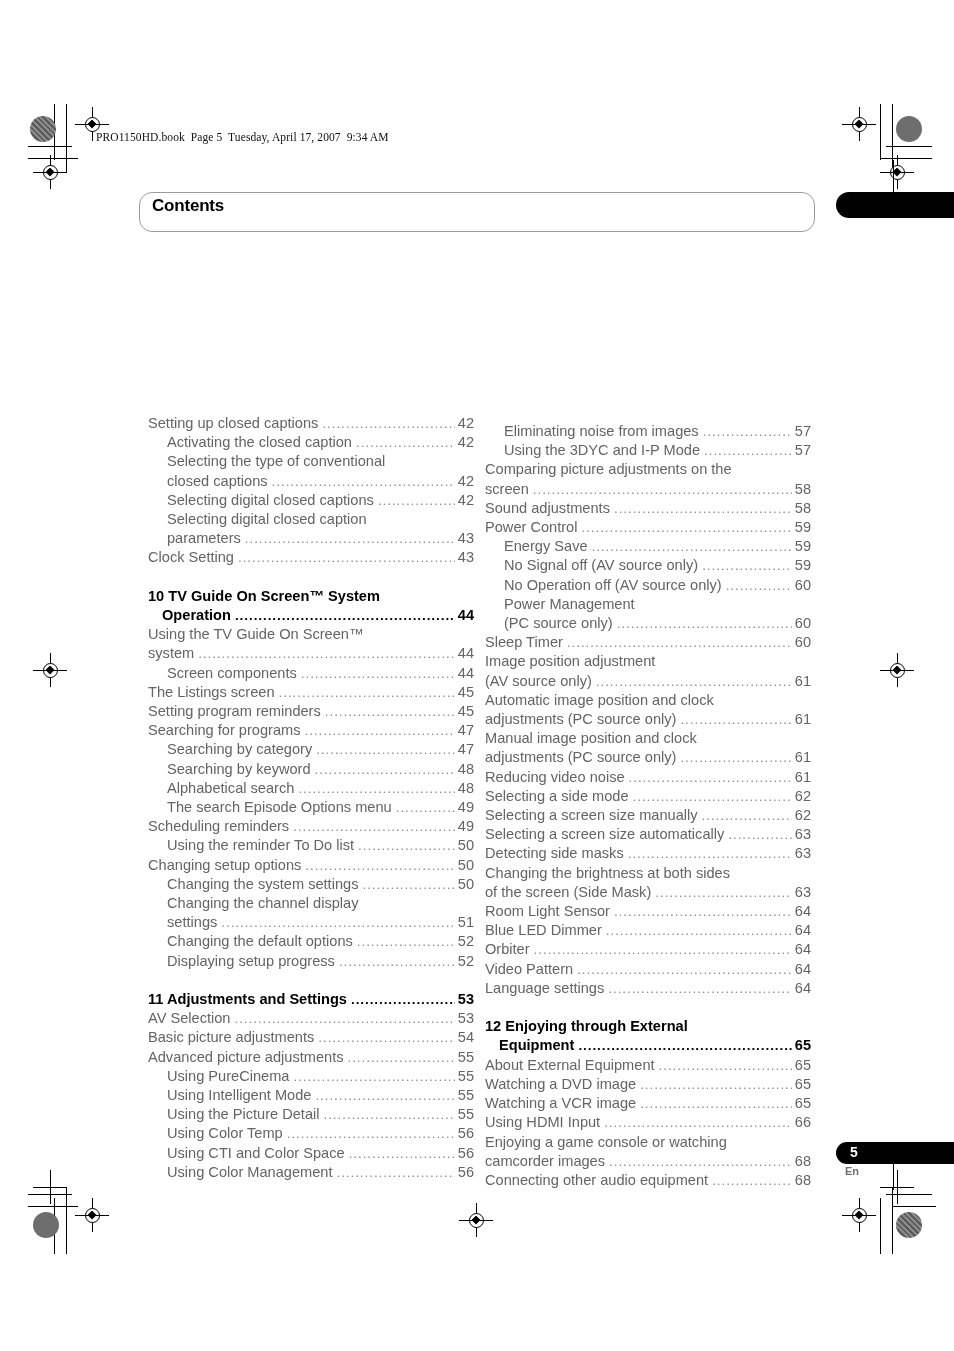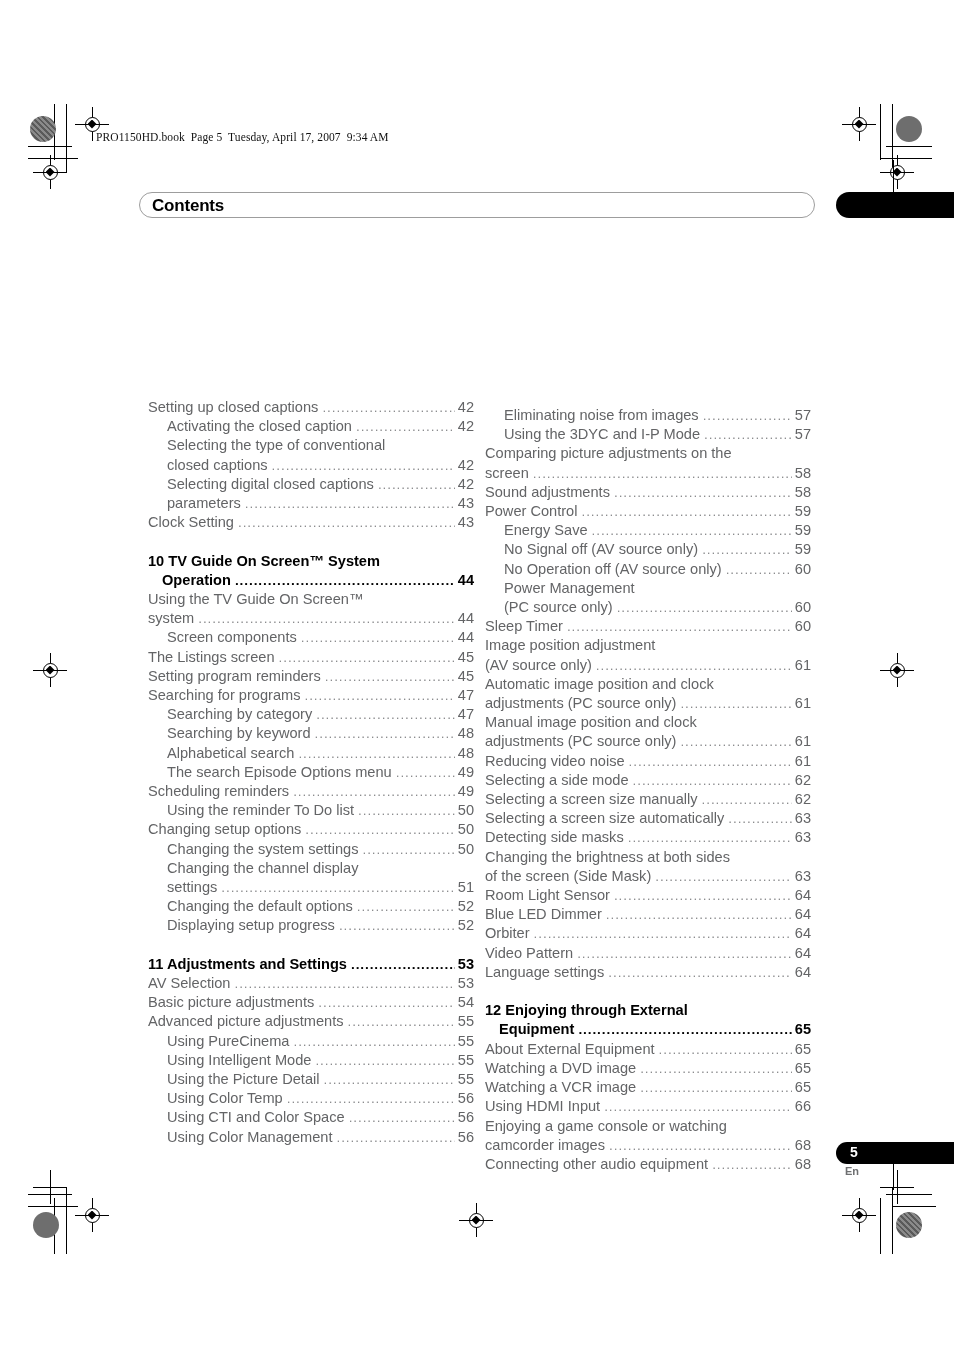--- a/index.html
+++ b/index.html
@@ -81,21 +81,21 @@
     letter-spacing: 0.1px;
     white-space: pre;
   }
 
   
   .title-pill {
     position: absolute;
     left: 139px;
     top: 192px;
     width: 676px;
-    height: 26px;
+    height: 40px;
     border: 1.5px solid #9d9d9d;
     border-radius: 13px;
     box-sizing: border-box;
     background: #fff;
   }
   .title-pill .label {
     position: absolute;
     left: 12px;
     top: 3px;
     font-size: 17px;
@@ -109,21 +109,21 @@
     top: 192px;
     width: 118px;
     height: 26px;
     background: #000;
     border-radius: 13px 0 0 13px;
   }
 
   
   .toc {
     position: absolute;
-    top: 398px;
+    top: 414px;
     left: 0;
     width: 758px;
     height: 720px;
     padding-left: 12px;
   }
   .col {
     position: absolute;
     top: 0;
     width: 326px;
   }
@@ -291,20 +291,25 @@
       <div class="entry lvl1">
         <span class="txt">closed captions</span>
         <span class="dots">..........................................................................................</span>
         <span class="pg">42</span>
       </div>
       <div class="entry lvl1">
         <span class="txt">Selecting digital closed captions</span>
         <span class="dots">..........................................................................................</span>
         <span class="pg">42</span>
       </div>
+      <div class="entry lvl1 nodots nopage">
+        <span class="txt">Selecting digital closed caption</span>
+        <span class="dots">..........................................................................................</span>
+        <span class="pg"></span>
+      </div>
       <div class="entry lvl1">
         <span class="txt">parameters</span>
         <span class="dots">..........................................................................................</span>
         <span class="pg">43</span>
       </div>
       <div class="entry lvl0">
         <span class="txt">Clock Setting</span>
         <span class="dots">..........................................................................................</span>
         <span class="pg">43</span>
       </div>

